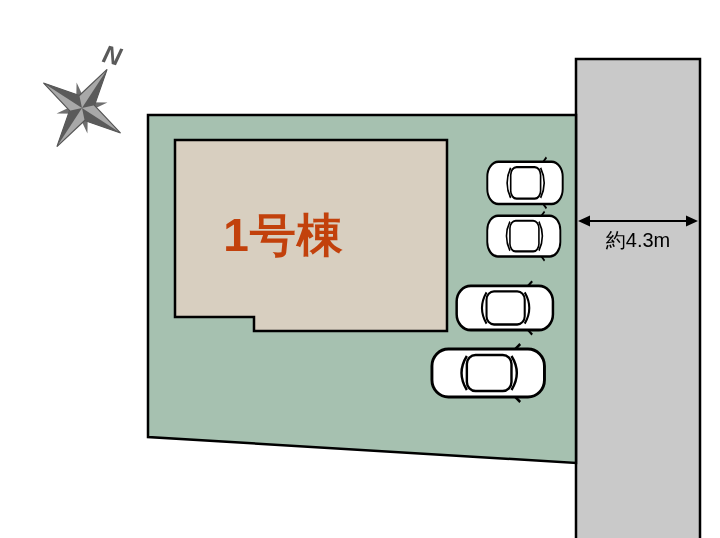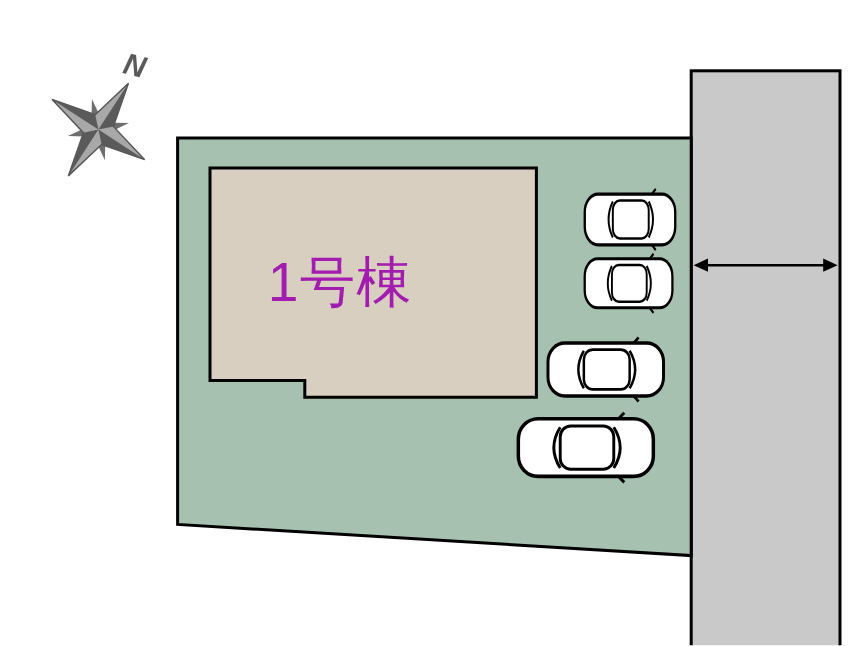--- a/index.html
+++ b/index.html
@@ -10,21 +10,21 @@
   }
   html,body{margin:0;padding:0;background:#ffffff;}
   .canvas{
     position:relative;width:720px;height:538px;background:#ffffff;
     font-family:"Liberation Sans",sans-serif;overflow:hidden;
   }
   .plan-svg{position:absolute;left:0;top:0;}
   .building-label{
     position:absolute;left:175px;top:140px;width:217px;height:191px;
     display:flex;align-items:center;justify-content:center;
-    font-size:46px;font-weight:normal;color:#a21caf;letter-spacing:1px;
+    font-size:46px;font-weight:bold;color:#c2410c;letter-spacing:1px;
   }
   .road-label{
     position:absolute;left:576px;top:229px;width:124px;text-align:center;
     font-size:20px;line-height:23px;color:#000;font-weight:500;
   }
   .compass-n{
     position:absolute;left:103px;top:41px;font-size:25px;font-weight:bold;
     font-style:italic;color:#5a5a5a;transform:rotate(14deg);
   }
 </style>
@@ -76,17 +76,18 @@
       <path d="M0,-46 L9,-9 L0,0 Z" fill="#5a5a5a"></path>
       <path d="M46,0 L9,9 L0,0 Z" fill="#5a5a5a"></path>
       <path d="M0,46 L-9,9 L0,0 Z" fill="#5a5a5a"></path>
       <path d="M-46,0 L-9,-9 L0,0 Z" fill="#5a5a5a"></path>
     </g>
   </svg>
 
   <div class="building-label">1号棟</div>
 
   <div class="road-label">
+    <div>約4.3m</div>
   </div>
 
   <div class="compass-n">N</div>
 
 </div>
 
 </body></html>

